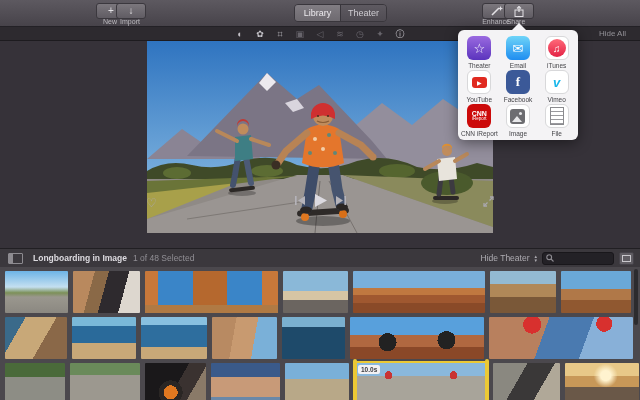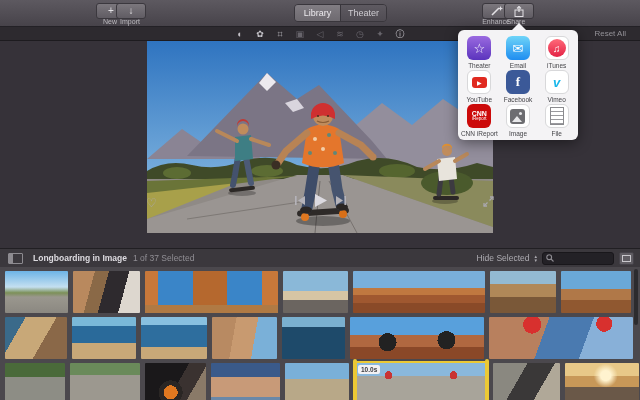--- a/index.html
+++ b/index.html
@@ -154,21 +154,21 @@
   <div class="adjustbar">
     <span class="aic bright">◐</span>
     <span class="aic bright">✿</span>
     <span class="aic bright">⌗</span>
     <span class="aic">▣</span>
     <span class="aic">◁</span>
     <span class="aic">≋</span>
     <span class="aic">◷</span>
     <span class="aic">✦</span>
     <span class="aic bright">ⓘ</span>
-    <span class="reset-all">Reset All</span>
+    <span class="reset-all">Hide All</span>
   </div>
 
   <div class="preview">
     <div class="photo">
       <svg width="346" height="192" viewBox="0 0 346 192">
         <defs>
           <linearGradient id="sky" x1="0" y1="0" x2="0" y2="1">
             <stop offset="0" stop-color="#2f74c0"></stop>
               <stop offset="1" stop-color="#96c6e8"></stop>
           </linearGradient>
@@ -307,23 +307,23 @@
       <div class="tile white t-file">
           <div class="film"></div>
         </div>
       <div class="share-lbl">File</div>
     </div>
   </div>
 
   <div class="infobar">
     <div class="sb-toggle"></div>
     <span class="clip-title">Longboarding in Image</span>
-    <span class="clip-sel">1 of 37 Selected</span>
+    <span class="clip-sel">1 of 48 Selected</span>
     <div class="info-right">
-      <span class="hide-rej">Hide Selected</span>
+      <span class="hide-rej">Hide Theater</span>
       <span class="updown">
           <span>▴</span>
           <span>▾</span>
         </span>
       <div class="searchbox">
         <svg width="8" height="8" viewBox="0 0 8 8">
           <circle cx="3.2" cy="3.2" r="2.4" fill="none" stroke="#8e8c92" stroke-width="1.1"></circle>
           <line x1="5" y1="5" x2="7.5" y2="7.5" stroke="#8e8c92" stroke-width="1.1"></line>
         </svg>
         <input type="text" placeholder="" style="">

